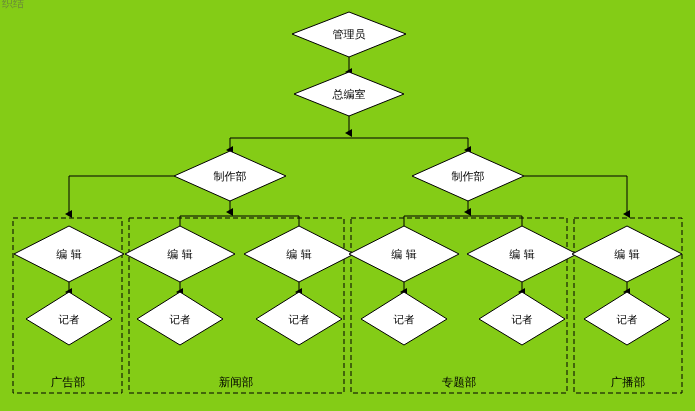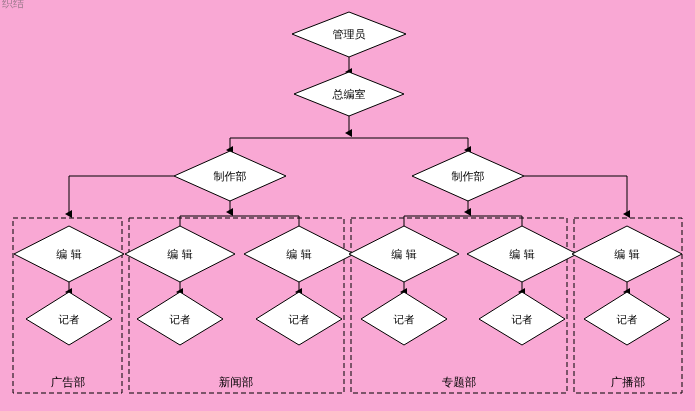--- a/index.html
+++ b/index.html
@@ -7,21 +7,21 @@
     padding: 0;
     background: #ffffff;
   }
   body {
     font-family: "DejaVu Sans", "Liberation Sans", sans-serif;
   }
   #canvas-wrap {
     position: relative;
     width: 695px;
     height: 411px;
-    background: #f9a8d4;
+    background: #84cc16;
     overflow: hidden;
   }
   #org-svg {
     position: absolute;
     left: 0;
     top: 0;
     width: 695px;
     height: 411px;
   }
   .node-shape {

